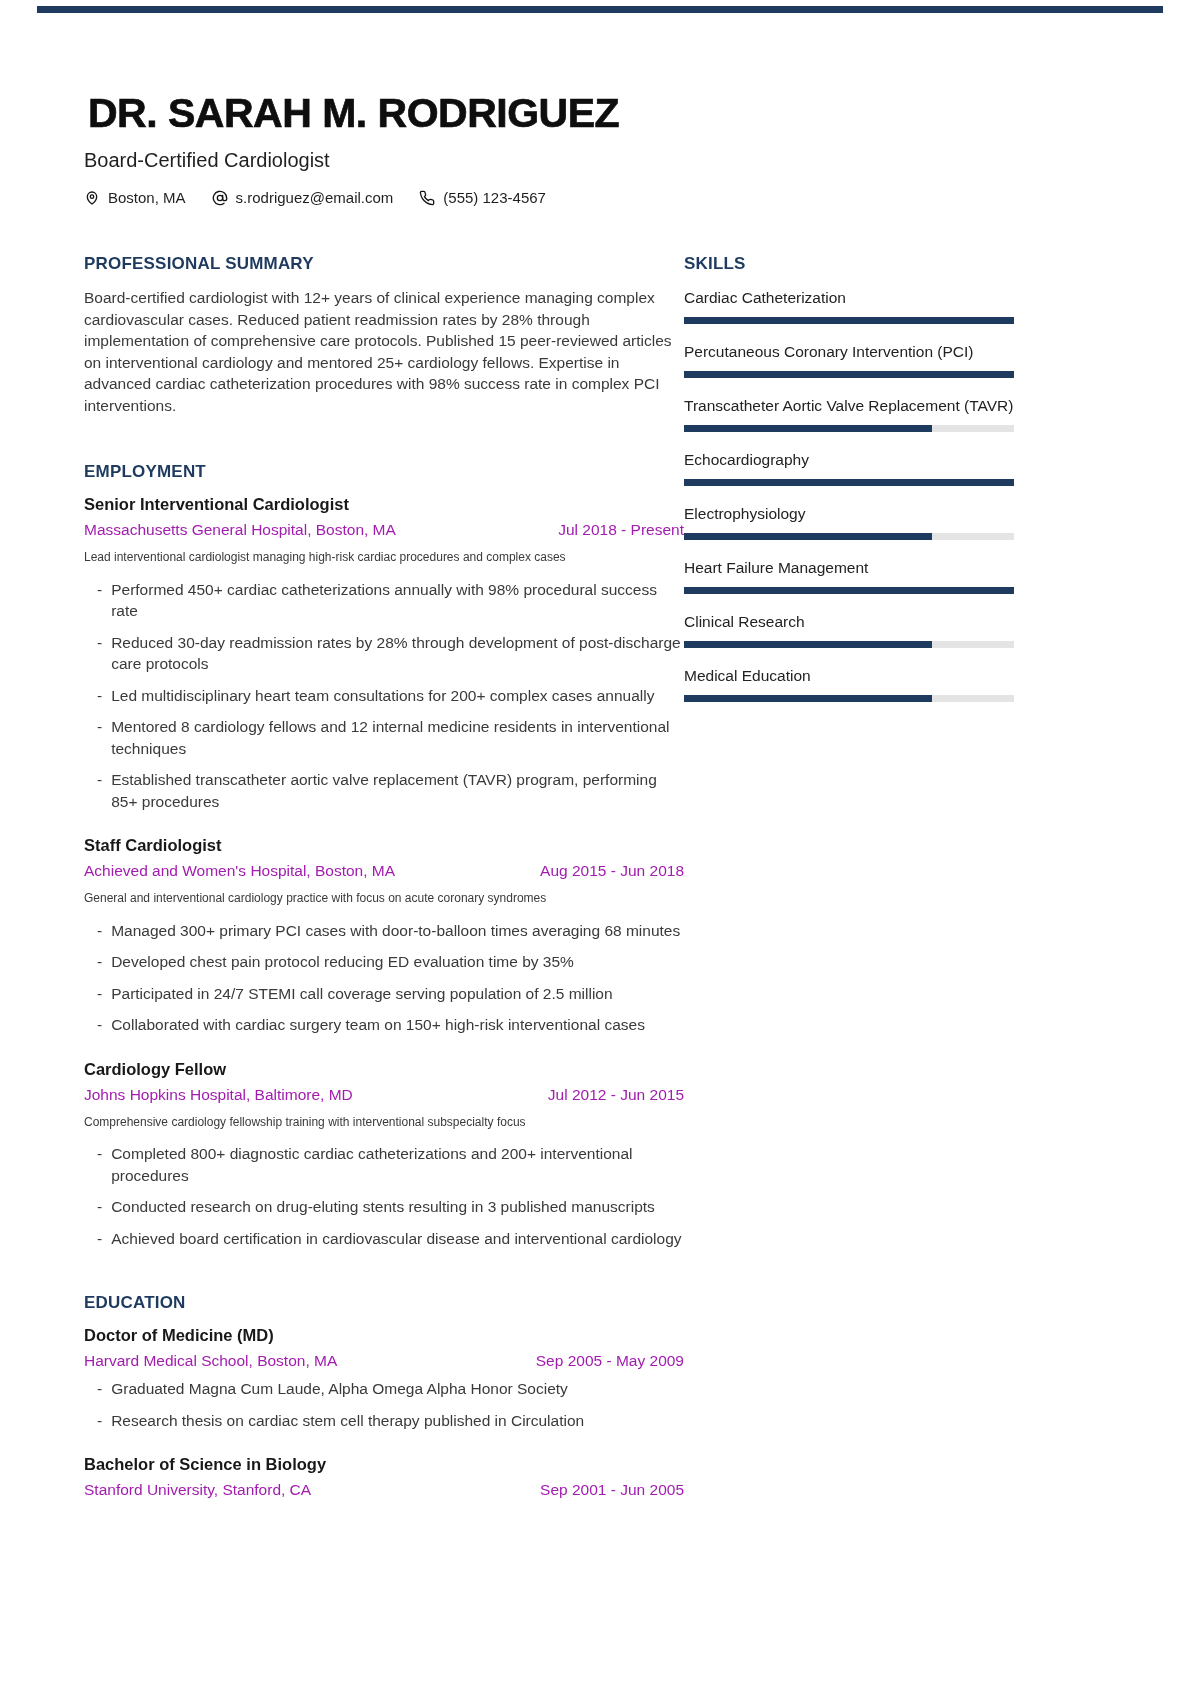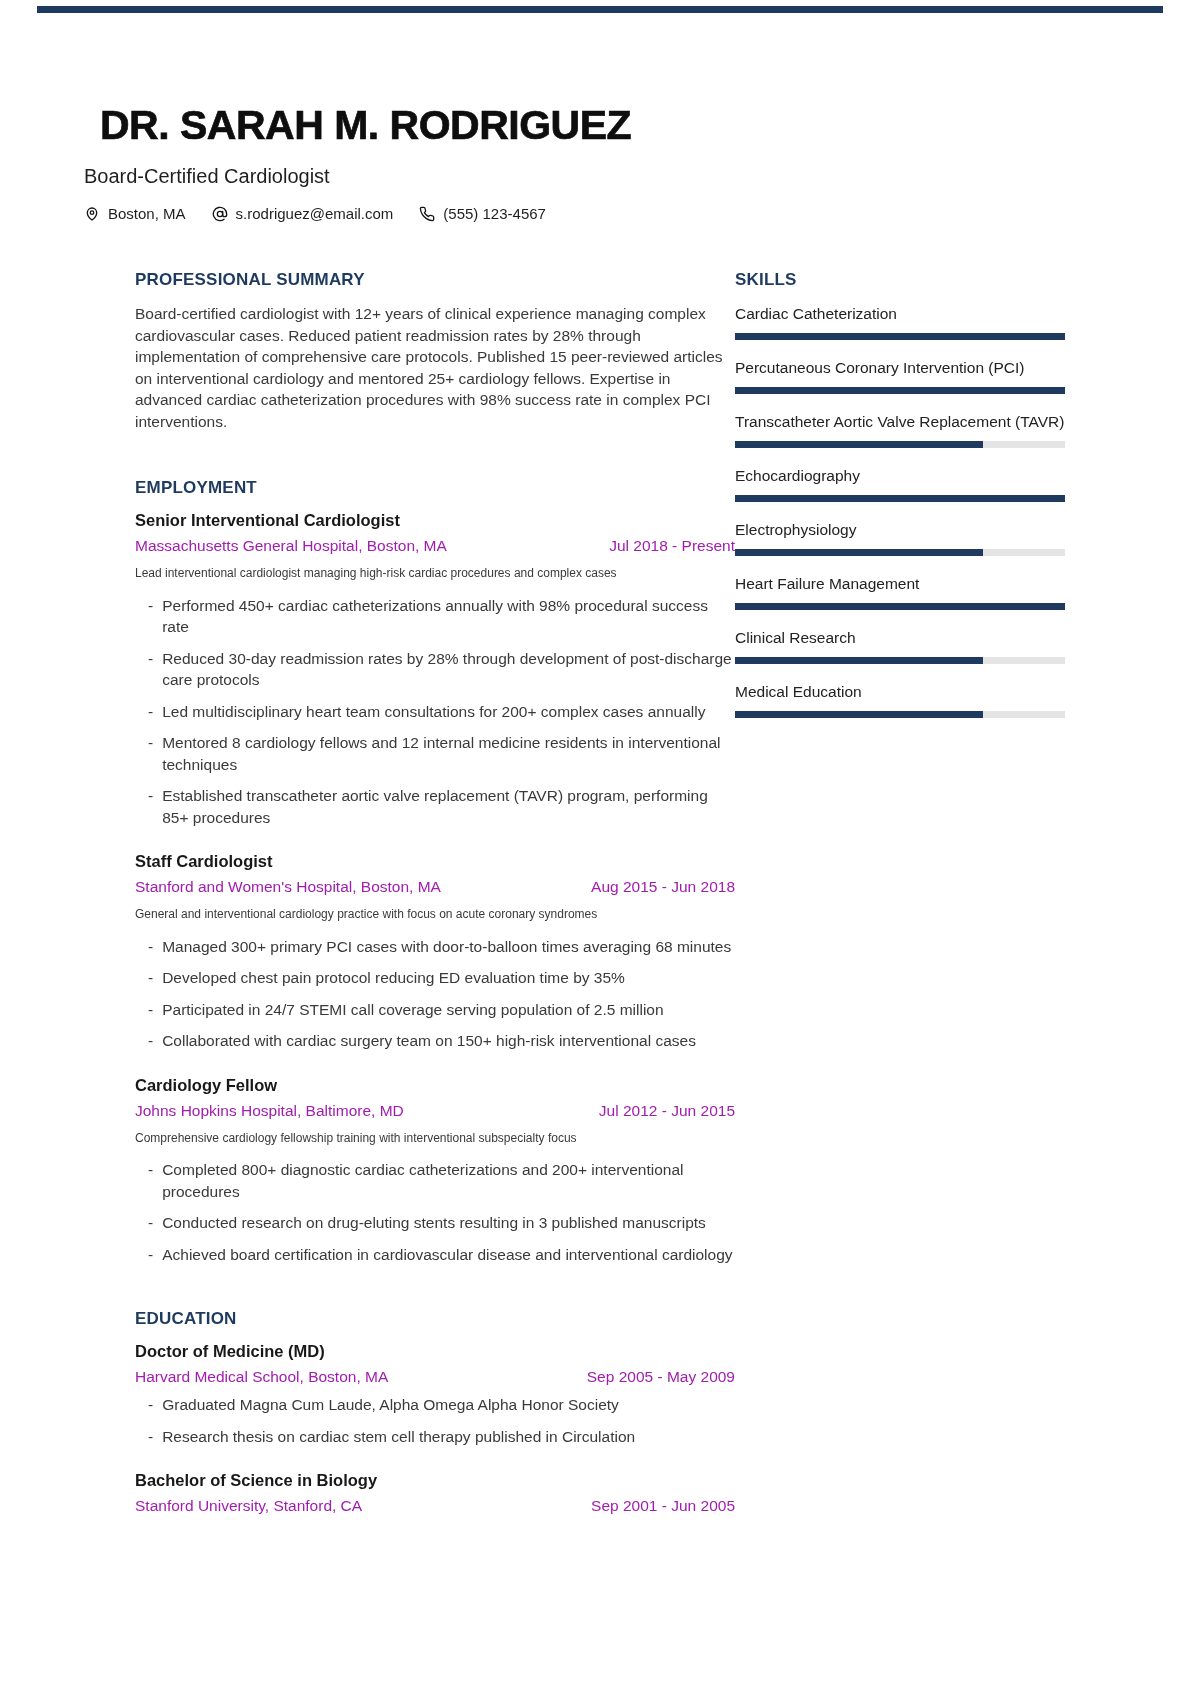--- a/index.html
+++ b/index.html
@@ -15,30 +15,30 @@
     color:#3a3a3a;
   }
   .top-bar{
     position:absolute;top:6px;left:37px;width:1126px;height:7px;
     background:var(--accent);
   }
   .page{padding:86px 84px 0 84px;}
 
   
   .name{
-    margin:16px;font-size:41px;line-height:1.15;font-weight:800;
+    margin:4px;font-size:41px;line-height:1.15;font-weight:800;
     letter-spacing:-0.5px;color:#0e0e0e;-webkit-text-stroke:0.7px #0e0e0e;
   }
   .subtitle{margin-top:12px;font-size:20px;color:#1f1f1f;}
   .contact{margin-top:17px;display:flex;align-items:center;gap:26px;font-size:15px;color:#1f1f1f;}
   .contact-item{display:flex;align-items:center;gap:8px;}
   .contact-item svg{width:16px;height:16px;display:block;}
 
   
-  .columns{display:flex;justify-content:center;margin-top:48px;}
+  .columns{display:flex;justify-content:flex-start;margin-top:48px;}
   .col-left{width:600px;flex:0 0 600px;}
   .col-right{width:330px;flex:0 0 330px;}
 
   h2.sec{
     margin:0 0 13px 0;font-size:17px;font-weight:700;
     color:var(--accent);letter-spacing:0.2px;
   }
   .summary-text{margin:0;font-size:15.5px;line-height:21.5px;color:#3a3a3a;}
 
   section.block{margin-top:0;}
@@ -147,21 +147,21 @@
                   <div class="bullet">
                     <span class="marker">-</span>
                     <span>Established transcatheter aortic valve replacement (TAVR) program, performing 85+ procedures</span>
                   </div>
                 </div>
             </article>
 
             <article class="job">
               <h3>Staff Cardiologist</h3>
               <div class="meta-row">
-                <span class="company">Stanford and Women's Hospital, Boston, MA</span>
+                <span class="company">Achieved and Women's Hospital, Boston, MA</span>
                 <span class="dates">Aug 2015 - Jun 2018</span>
               </div>
               <p class="desc">General and interventional cardiology practice with focus on acute coronary syndromes</p>
               <div class="bullets">
 
                   <div class="bullet">
                     <span class="marker">-</span>
                     <span>Managed 300+ primary PCI cases with door-to-balloon times averaging 68 minutes</span>
                   </div>
 

